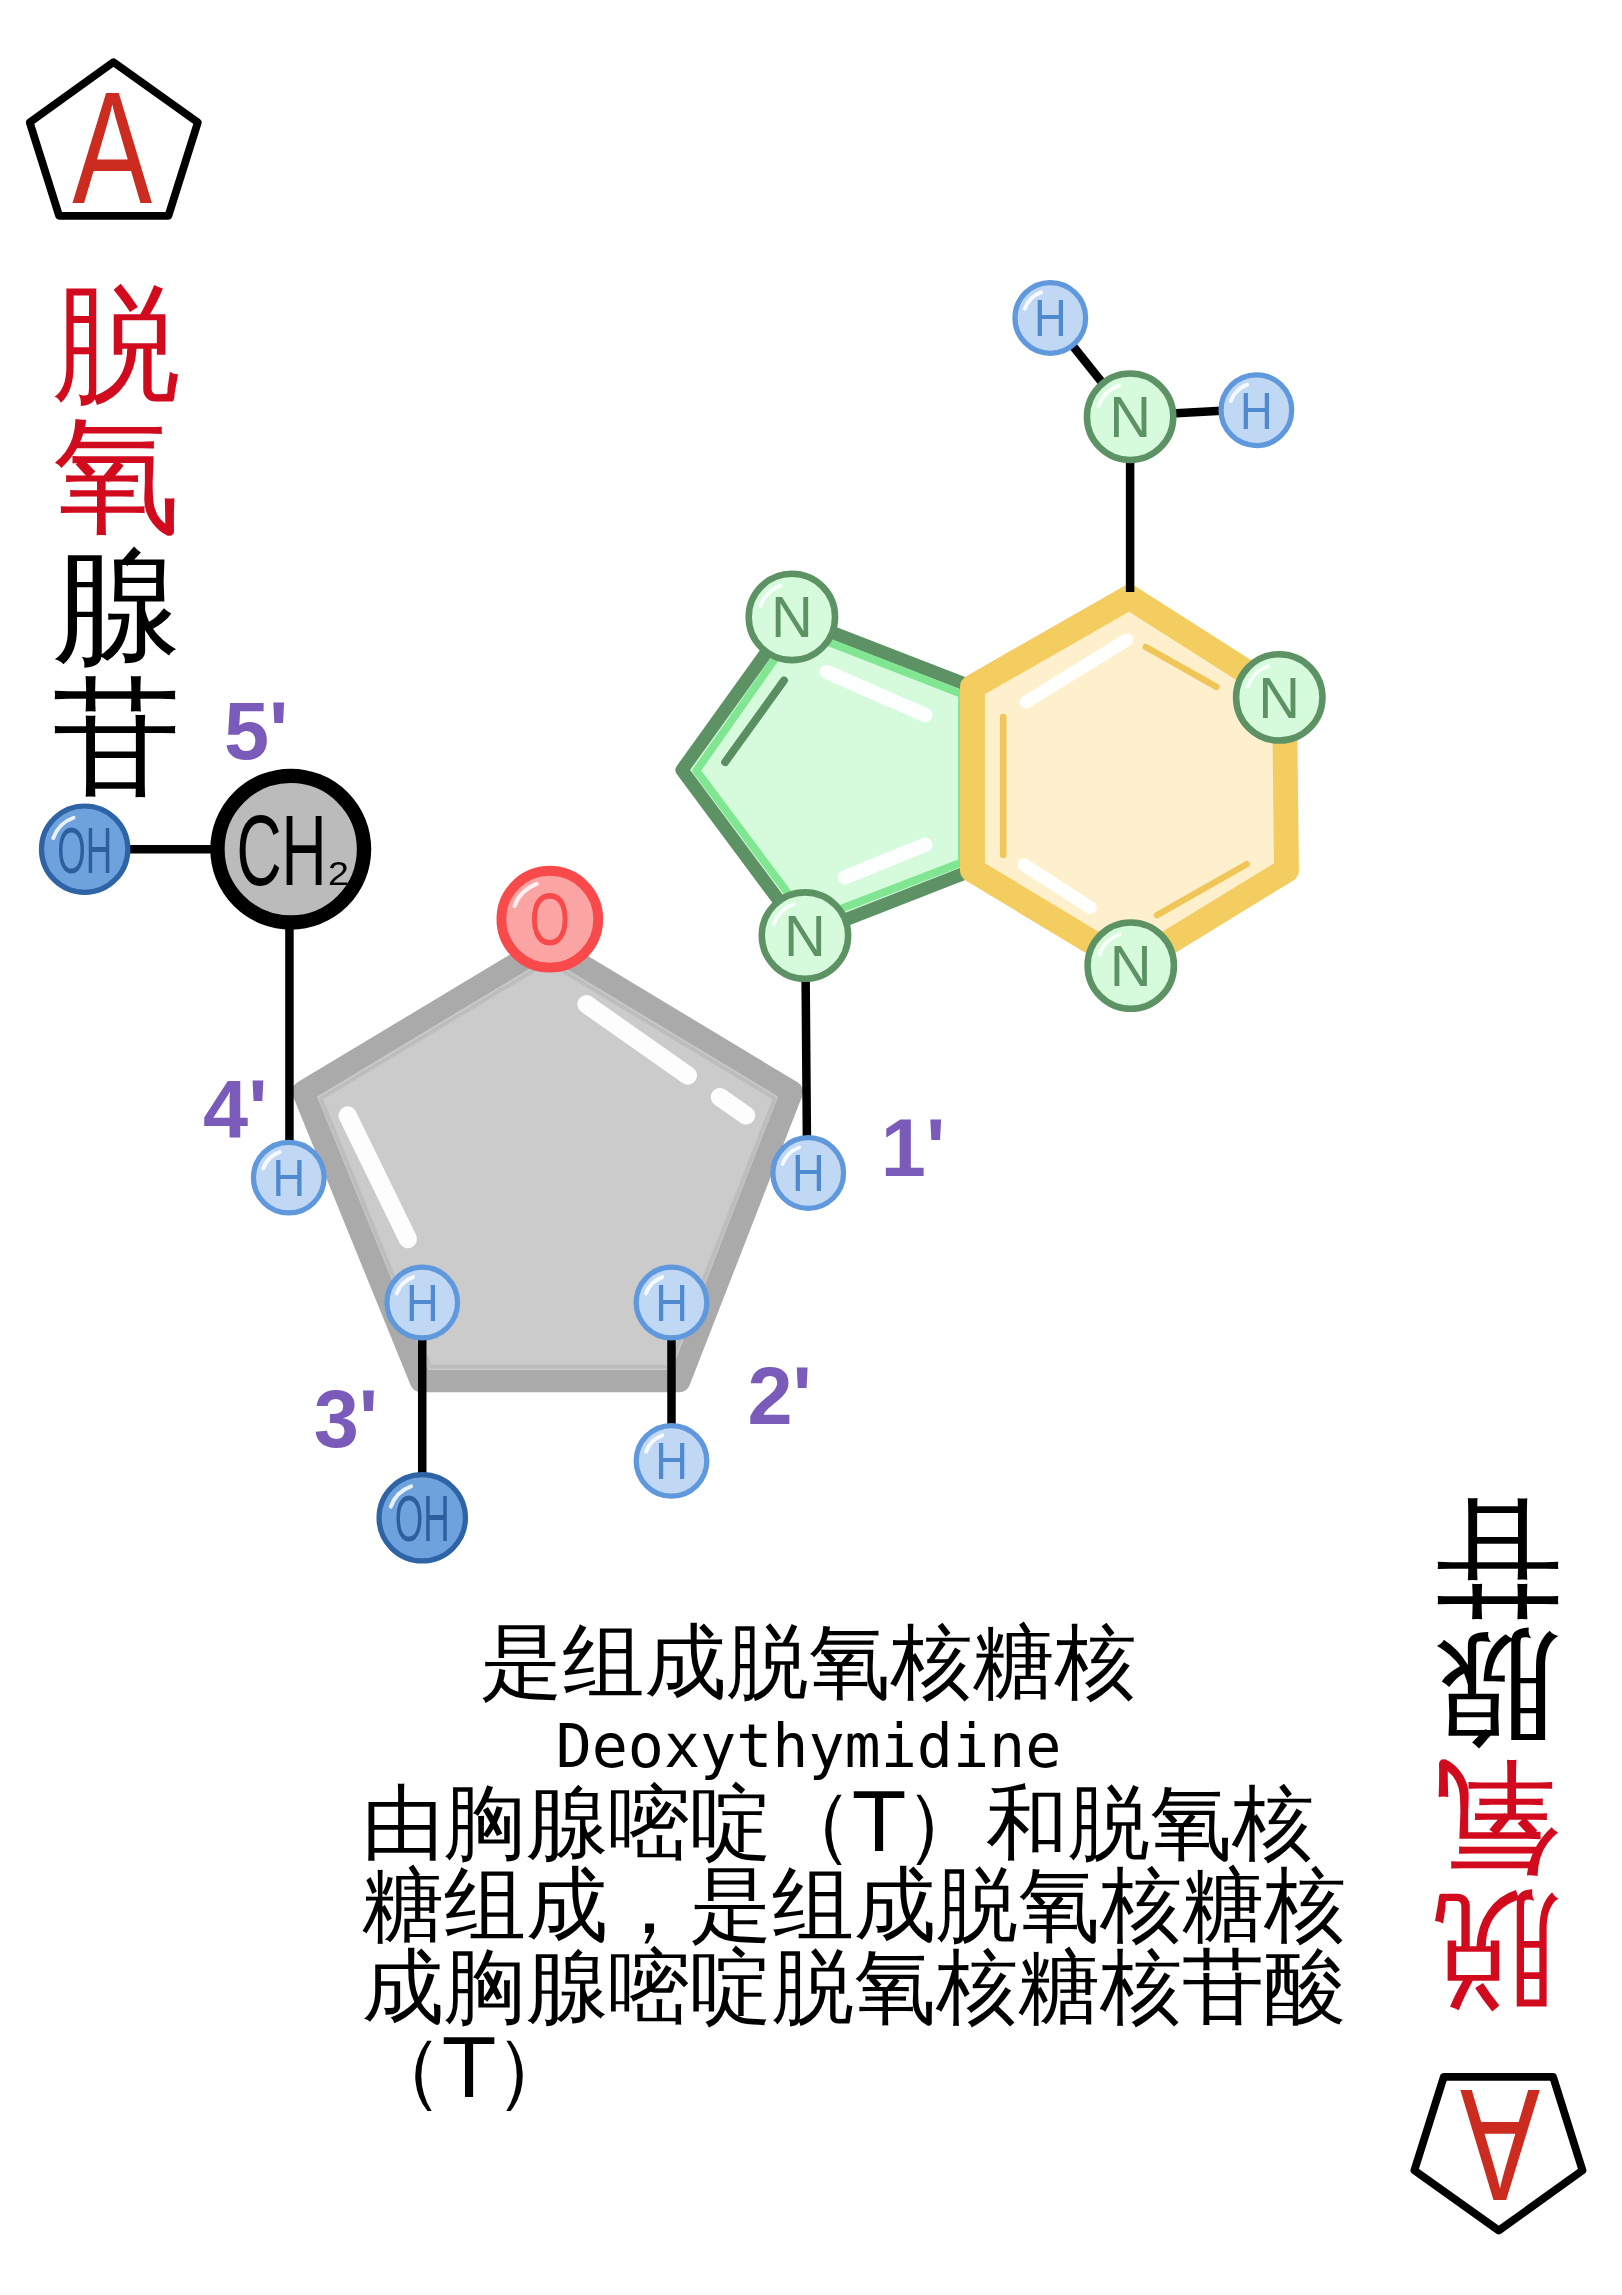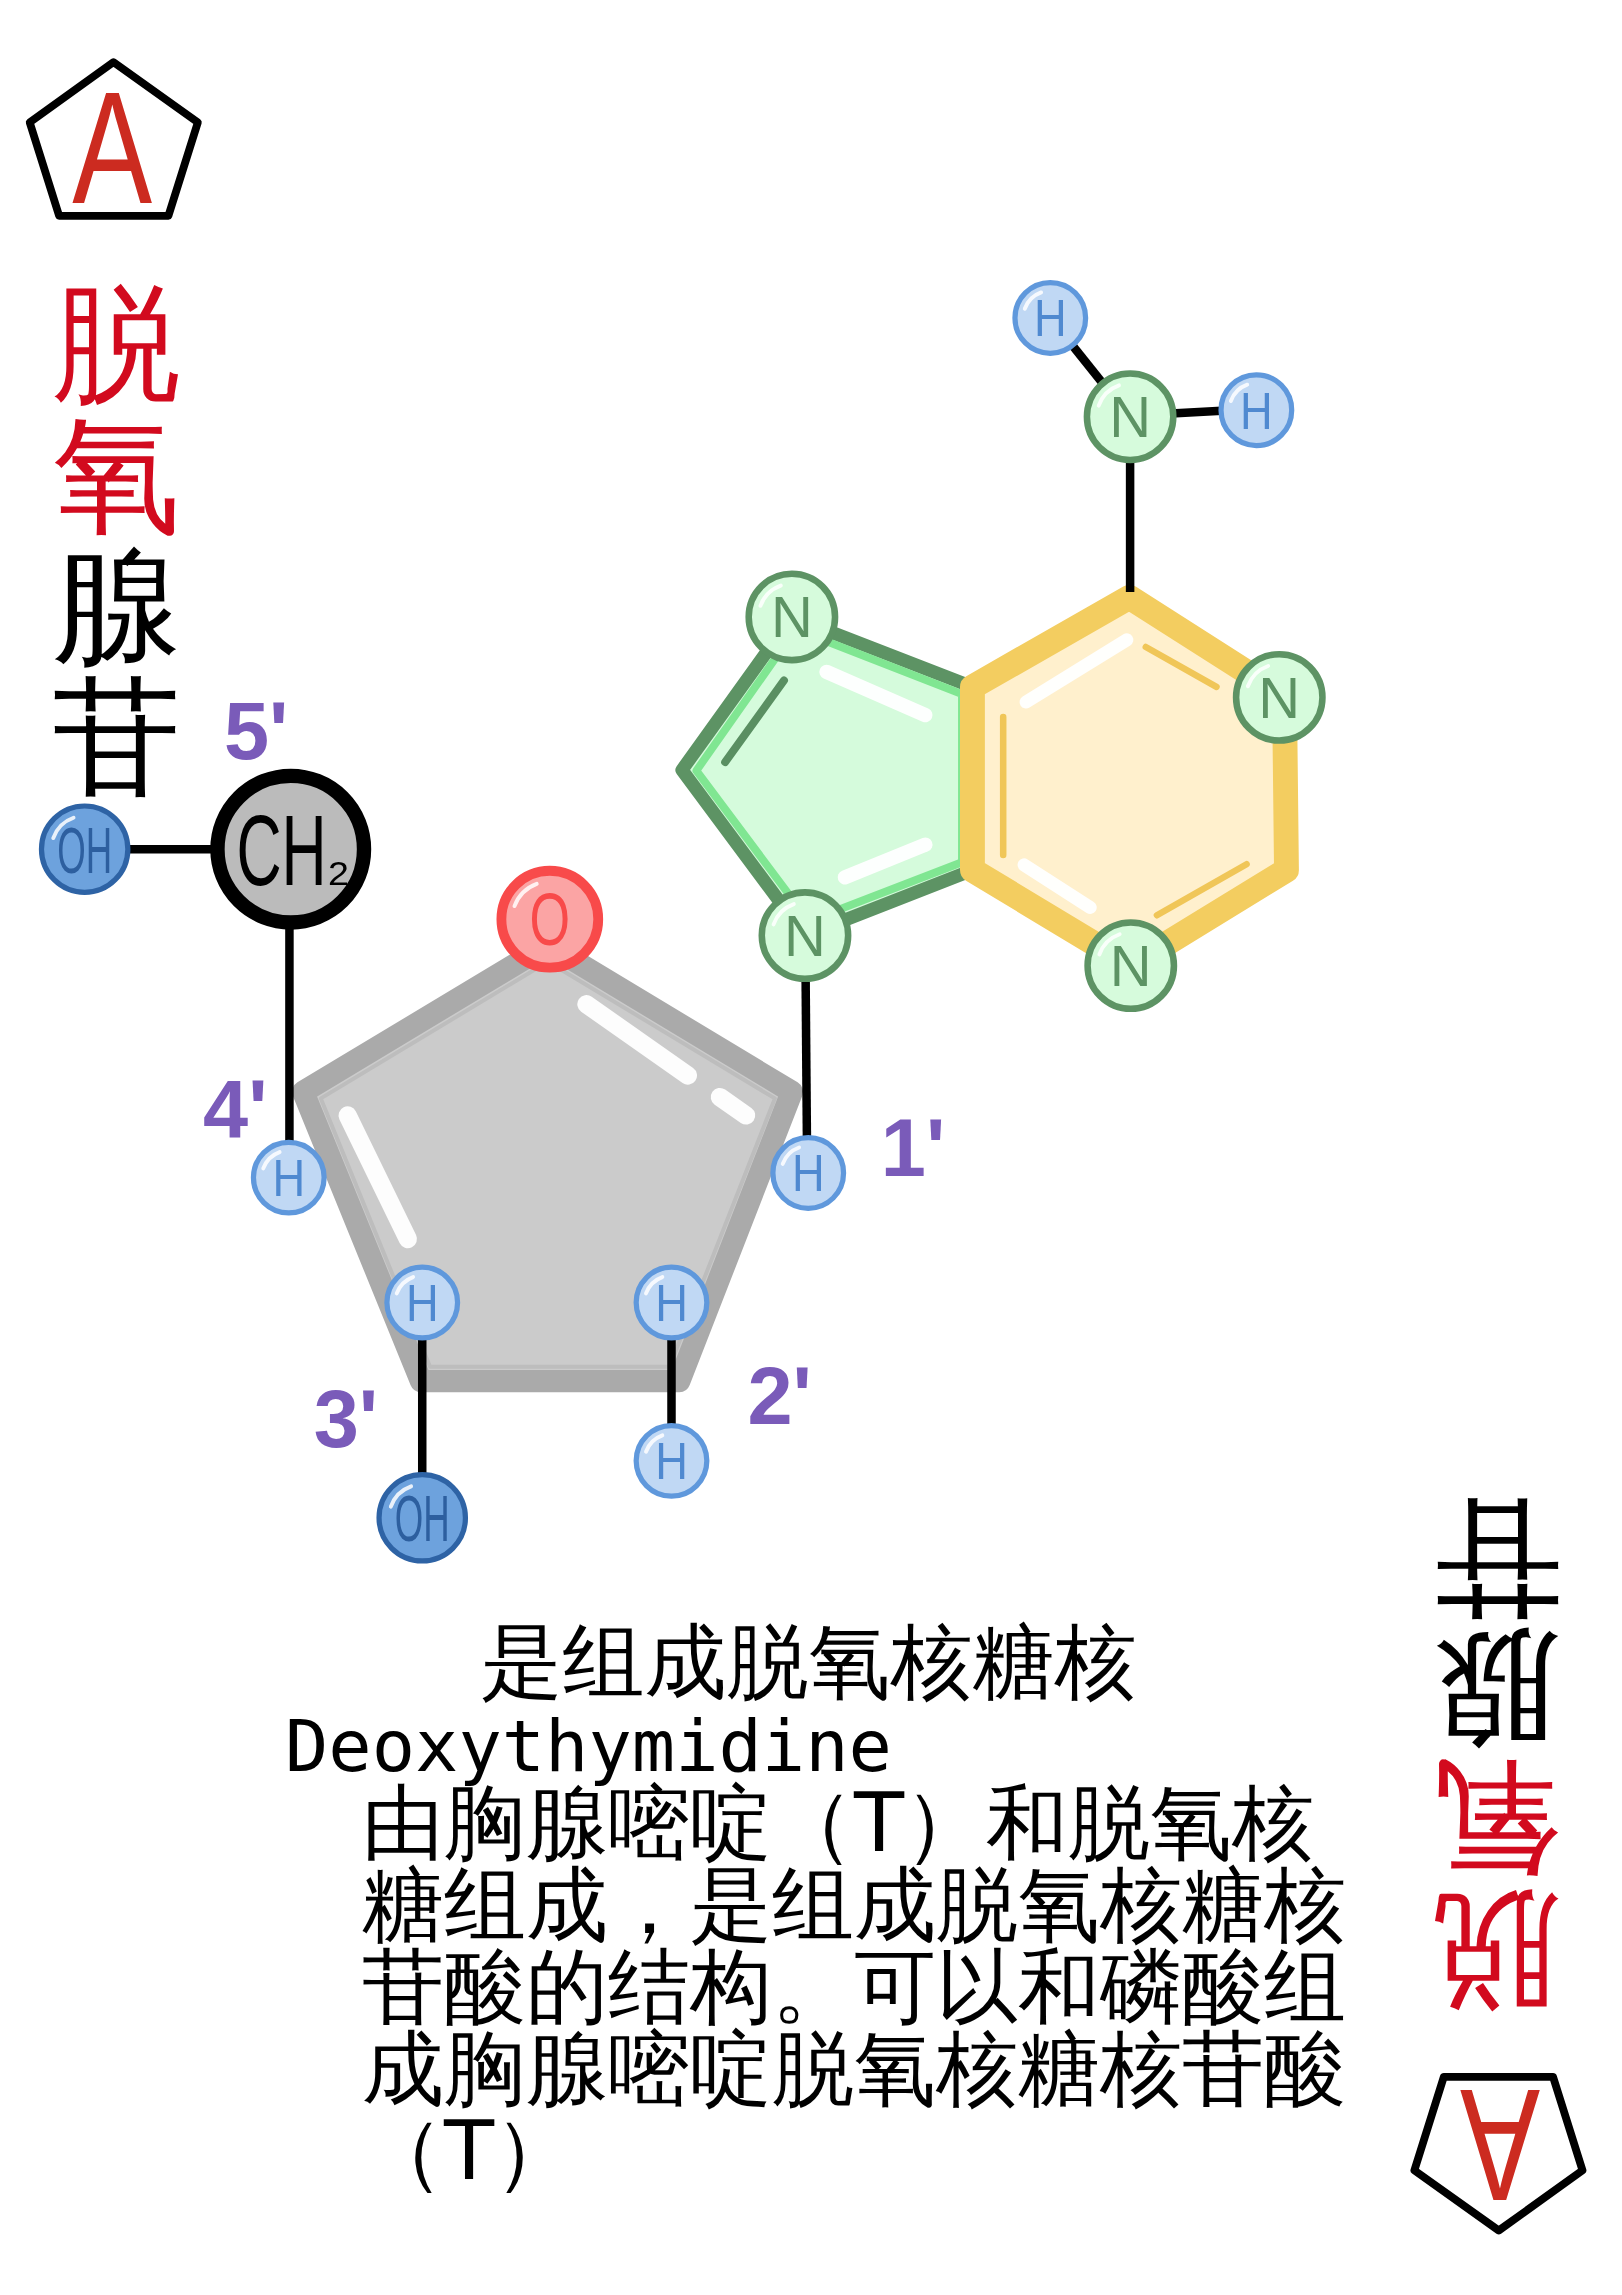--- a/index.html
+++ b/index.html
@@ -30,22 +30,22 @@
     #side-title-bottom { left: 1431px; top: 1494px; transform: rotate(180deg); }
 
     
     .desc-title {
       position: absolute; left: 285px; top: 1620px; width: 1047px;
       text-align: center; font-family: "DejaVu Sans", sans-serif;
       font-size: 82px; line-height: 83px; color: #000; white-space: nowrap;
     }
     .desc-en {
       position: absolute; left: 285px; top: 1704px; width: 1047px;
-      font-family: "DejaVu Sans Mono", monospace;
-      font-size: 72px; line-height: 85px; color: #000; white-space: nowrap;
+      text-align: center; font-family: "DejaVu Sans Mono", monospace;
+      font-size: 60px; line-height: 85px; color: #000; white-space: nowrap;
     }
     .desc-body {
       position: absolute; left: 321px; top: 1782px; width: 1178px;
       font-family: "DejaVu Sans", sans-serif;
       font-size: 82px; line-height: 82px; color: #000; margin-left: 41px;
     }
     .desc-body .line { display: block; white-space: nowrap; height: 82px; }
 
     
     .bond { stroke: #000; stroke-width: 13; stroke-linecap: butt; fill: none; }
@@ -223,19 +223,18 @@
     <span class="ch red">氧</span>
     <span class="ch black">腺</span>
     <span class="ch black">苷</span>
   </div>
 
   <div class="desc-title">是组成脱氧核糖核</div>
   <div class="desc-en">Deoxythymidine</div>
   <div class="desc-body">
     <span class="line">由胸腺嘧啶（T）和脱氧核</span>
     <span class="line">糖组成，是组成脱氧核糖核</span>
-    <span class="line">苷酸的结构。可以和磷酸组</span>
     <span class="line">成胸腺嘧啶脱氧核糖核苷酸</span>
     <span class="line">（T）</span>
   </div>
 
 </div>
 
 
 </body></html>

